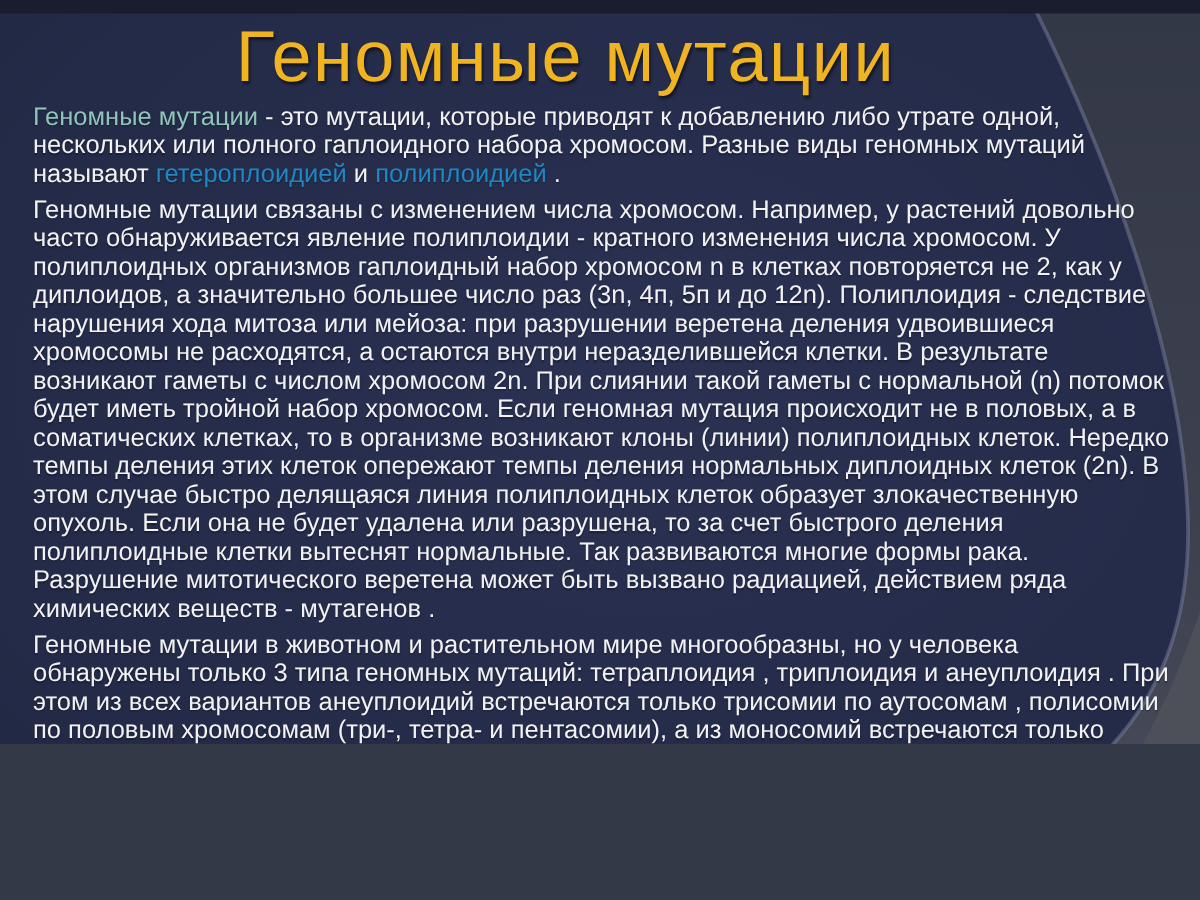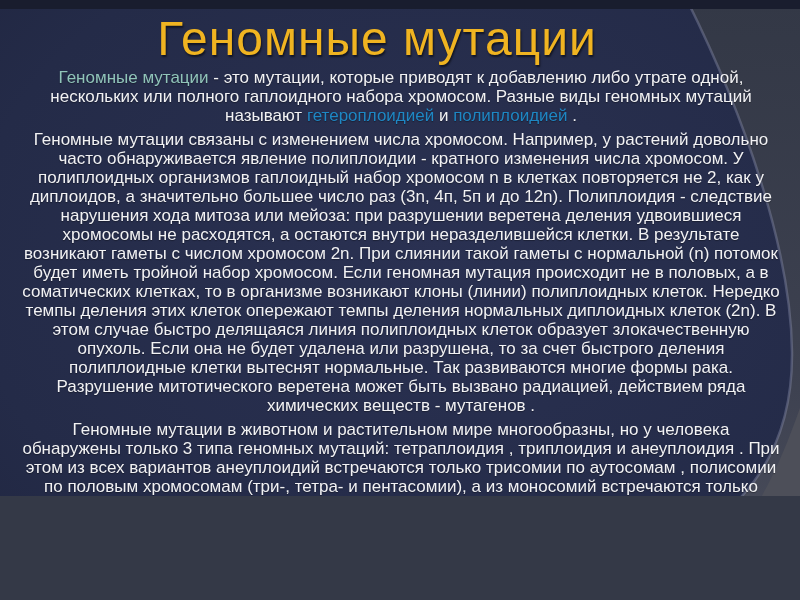--- a/index.html
+++ b/index.html
@@ -41,21 +41,20 @@
   }
   .body-text {
     position: absolute;
     left: 22px;
     top: 68px;
     width: 758px;
     color: var(--c-body, #f2f2f4);
     font-size: 17px;
     line-height: 19px;
     text-shadow: 0 1px 1px rgba(0,0,0,0.35);
-    text-align: center;
   }
   .body-text p {
     margin: 0 0 5px 0;
     padding: 0;
   }
   .body-text p.last-para {
   }
   .seg-teal { color: var(--c-teal, #90c4b9); }
   .seg-blue { color: var(--c-blue, #1e87c4); }
 </style>

